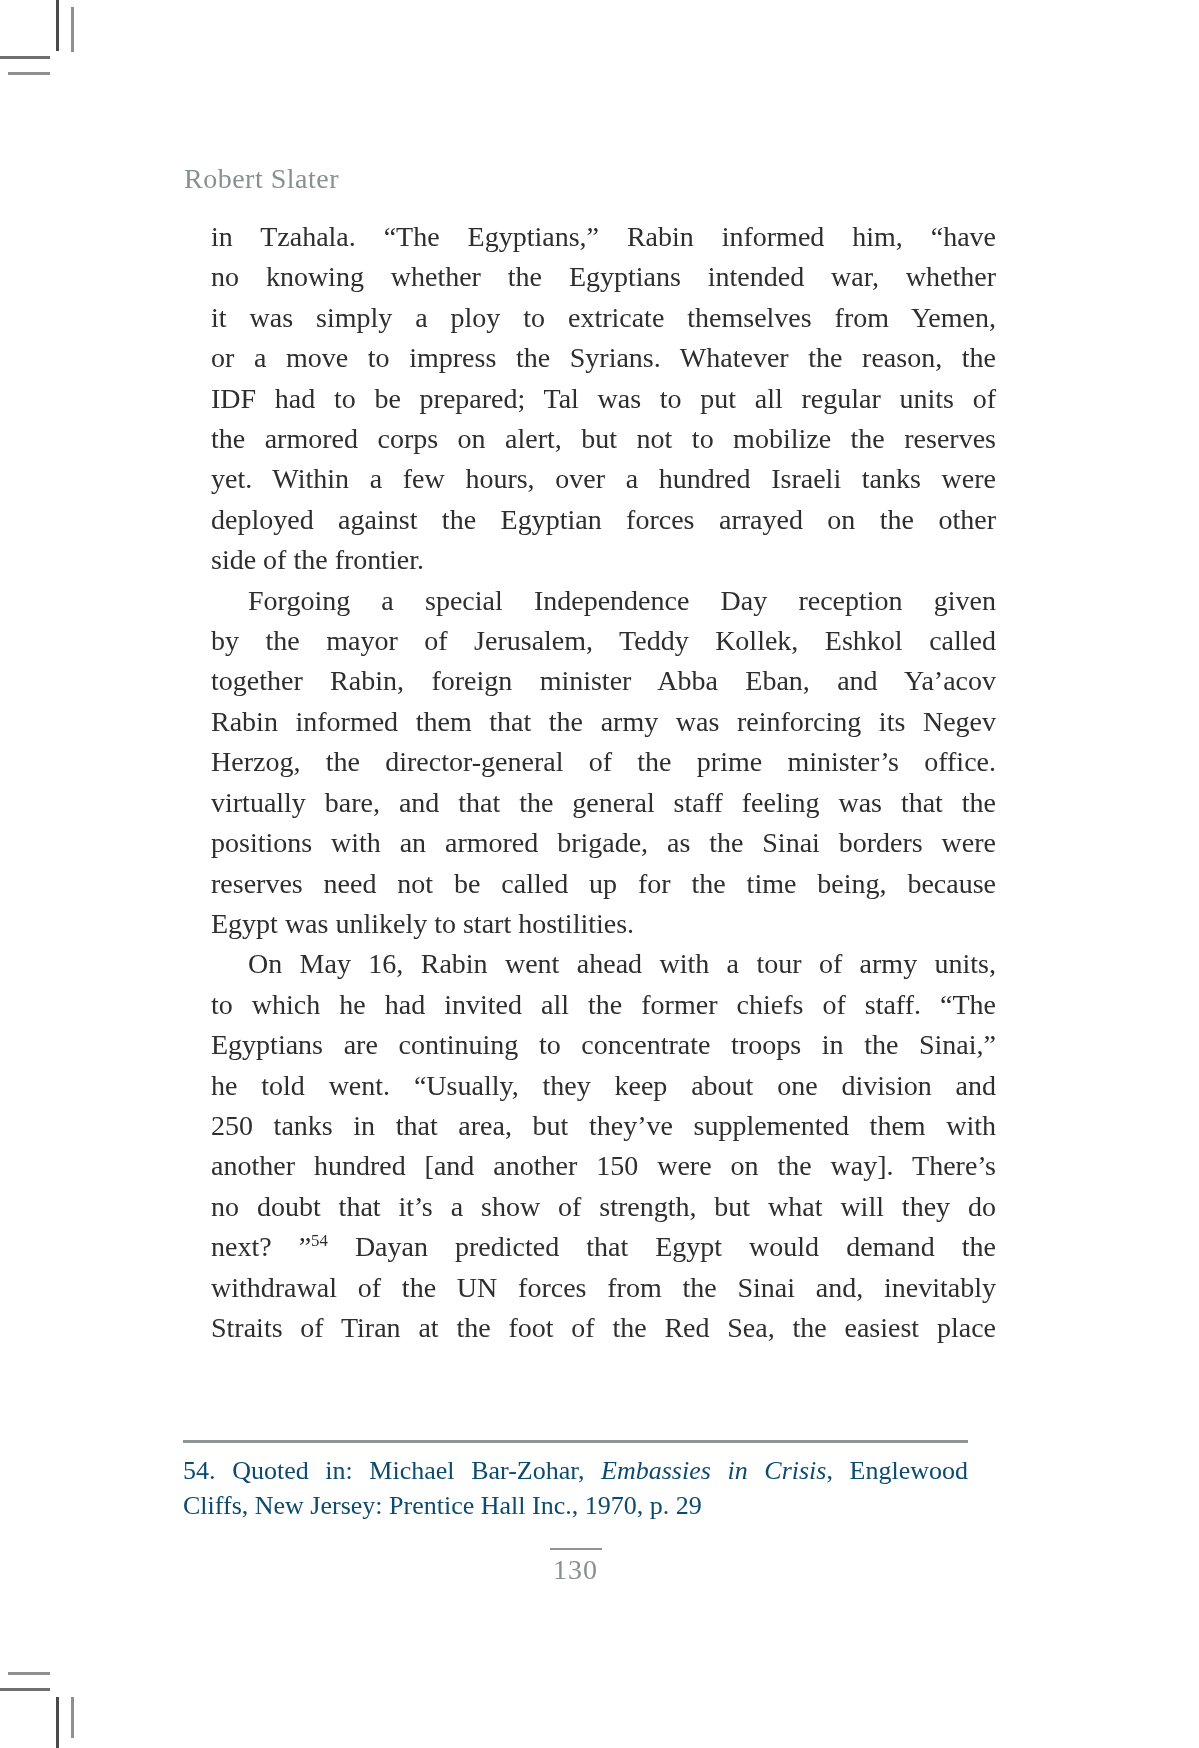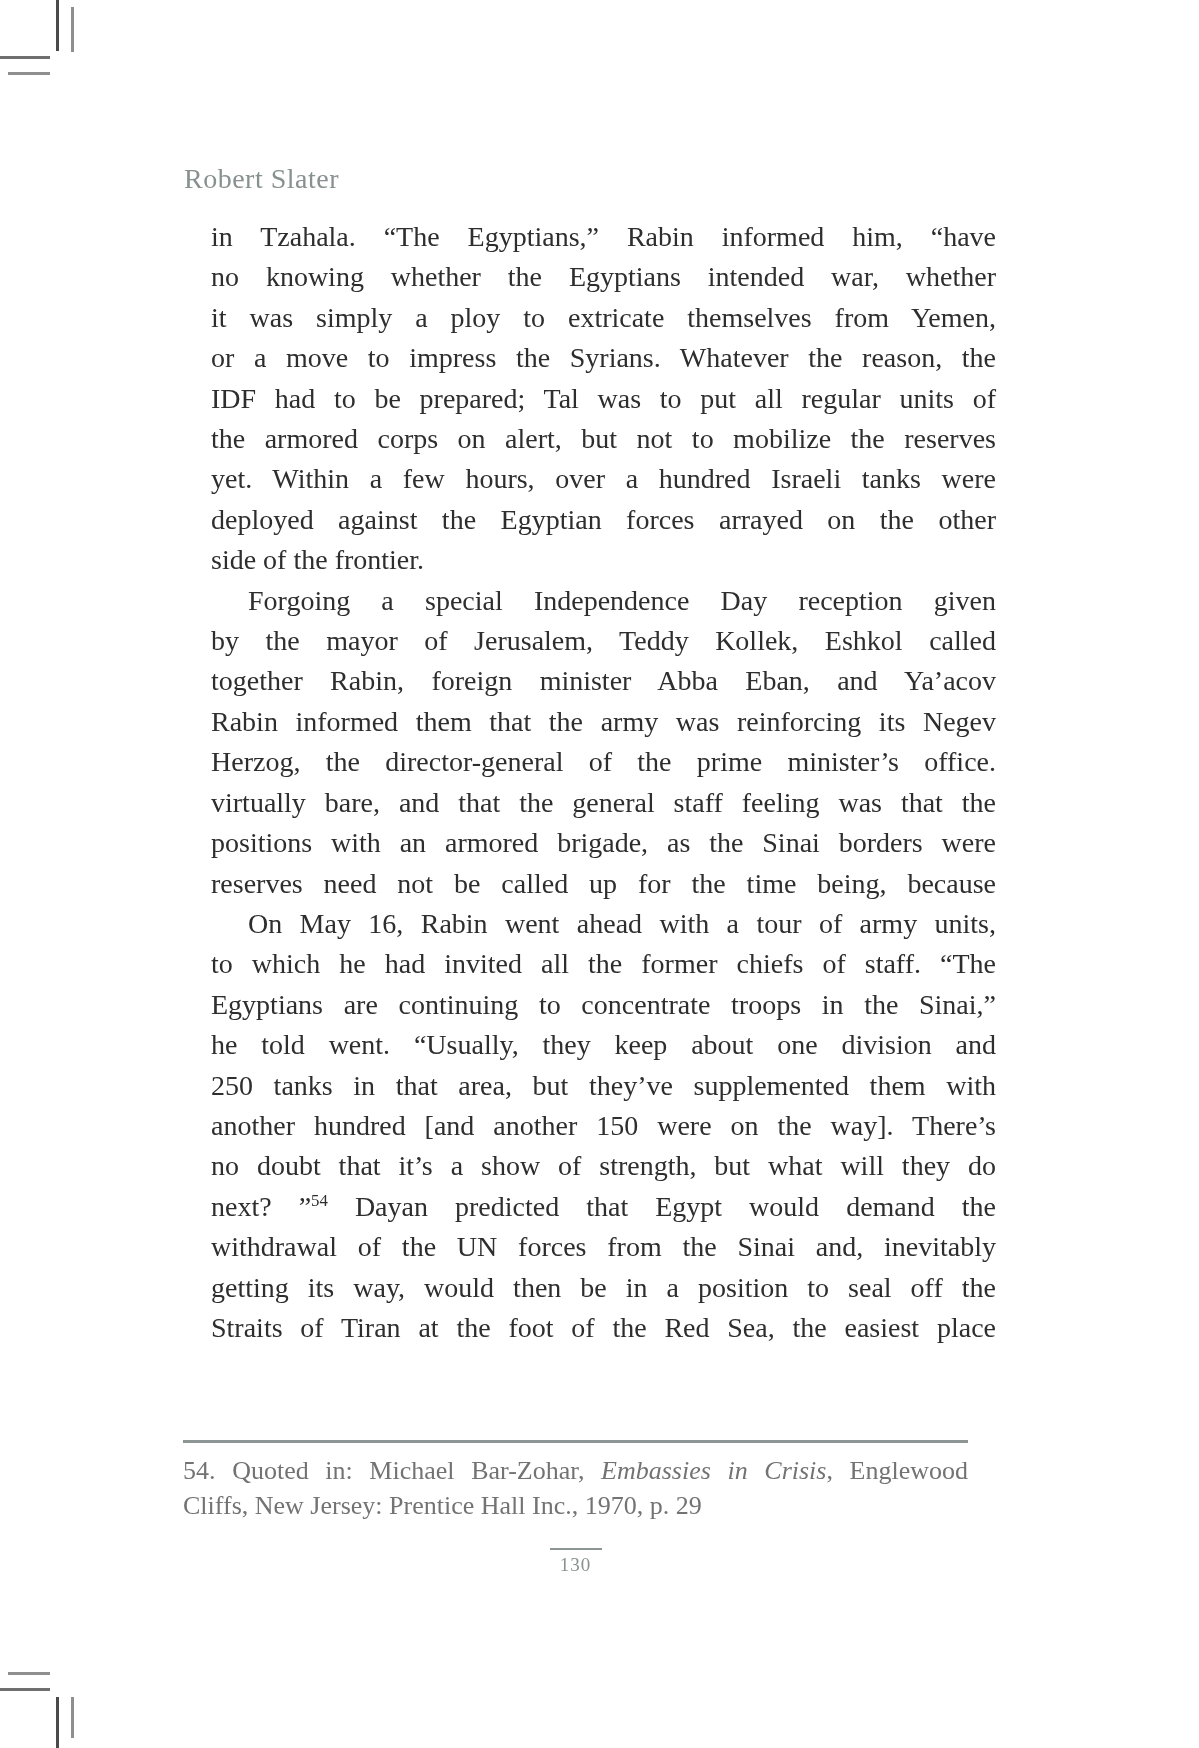--- a/index.html
+++ b/index.html
@@ -46,37 +46,37 @@
     height: 3px;
     background: #8d9595;
   }
   .footnote {
     position: absolute;
     left: 183px;
     top: 1454px;
     width: 785px;
     font-size: 26px;
     line-height: 34.5px;
-    color: #737373;
+    color: #0c4a6e;
   }
   .page-number-block {
     position: absolute;
     left: 183px;
     top: 1548px;
     width: 785px;
     text-align: center;
     color: #87918f;
   }
   .pn-rule {
     width: 52px;
     height: 2px;
     background: #8d9595;
     margin: 0 auto 4px auto;
   }
-  .pn { font-size: 19px; letter-spacing: 1px; }
+  .pn { font-size: 28px; letter-spacing: 1px; }
 </style>
 </head>
 <body>
 
 <div class="page">
 
   <div class="mark" style="left:56px; top:0; width:3px; height:51px; background:#4a4a4a;"></div>
   <div class="mark" style="left:71px; top:7px; width:3px; height:45px; background:#8f8f8f;"></div>
   <div class="mark" style="left:0; top:56px; width:50px; height:3px; background:#6f6f6f;"></div>
   <div class="mark" style="left:8px; top:72px; width:42px; height:3px; background:#8f8f8f;"></div>
@@ -109,30 +109,30 @@
       <div class="line"><span>deployed against the Egyptian forces arrayed on the other</span></div>
       <div class="line last"><span>side of the frontier.</span></div>
       <div class="line indent"><span>Forgoing a special Independence Day reception given</span></div>
       <div class="line"><span>by the mayor of Jerusalem, Teddy Kollek, Eshkol called</span></div>
       <div class="line"><span>together Rabin, foreign minister Abba Eban, and Ya’acov</span></div>
       <div class="line"><span>Rabin informed them that the army was reinforcing its Negev</span></div>
       <div class="line"><span>Herzog, the director-general of the prime minister’s office.</span></div>
       <div class="line"><span>virtually bare, and that the general staff feeling was that the</span></div>
       <div class="line"><span>positions with an armored brigade, as the Sinai borders were</span></div>
       <div class="line"><span>reserves need not be called up for the time being, because</span></div>
+      <div class="line last"><span>Egypt was unlikely to start hostilities.</span></div>
       <div class="line indent"><span>On May 16, Rabin went ahead with a tour of army units,</span></div>
       <div class="line"><span>to which he had invited all the former chiefs of staff. “The</span></div>
       <div class="line"><span>Egyptians are continuing to concentrate troops in the Sinai,”</span></div>
       <div class="line"><span>he told went. “Usually, they keep about one division and</span></div>
       <div class="line"><span>250 tanks in that area, but they’ve supplemented them with</span></div>
       <div class="line"><span>another hundred [and another 150 were on the way]. There’s</span></div>
       <div class="line"><span>no doubt that it’s a show of strength, but what will they do</span></div>
       <div class="line"><span>next? ”</span><sup>54</sup><span> Dayan predicted that Egypt would demand the</span></div>
       <div class="line"><span>withdrawal of the UN forces from the Sinai and, inevitably</span></div>
-      <div class="line"><span>getting its way, would then be in a position to seal off the</span></div>
       <div class="line"><span>Straits of Tiran at the foot of the Red Sea, the easiest place</span></div>
     </div>
 
   <div class="footnote-rule"></div>
   <div class="footnote" id="footnote-block">
       <div class="line"><span>54. Quoted in: Michael Bar-Zohar, </span><span style="font-style: italic;">Embassies in Crisis</span><span>, Englewood</span></div>
       <div class="line last"><span>Cliffs, New Jersey: Prentice Hall Inc., 1970, p. 29</span></div>
     </div>
 
   <div class="page-number-block">

